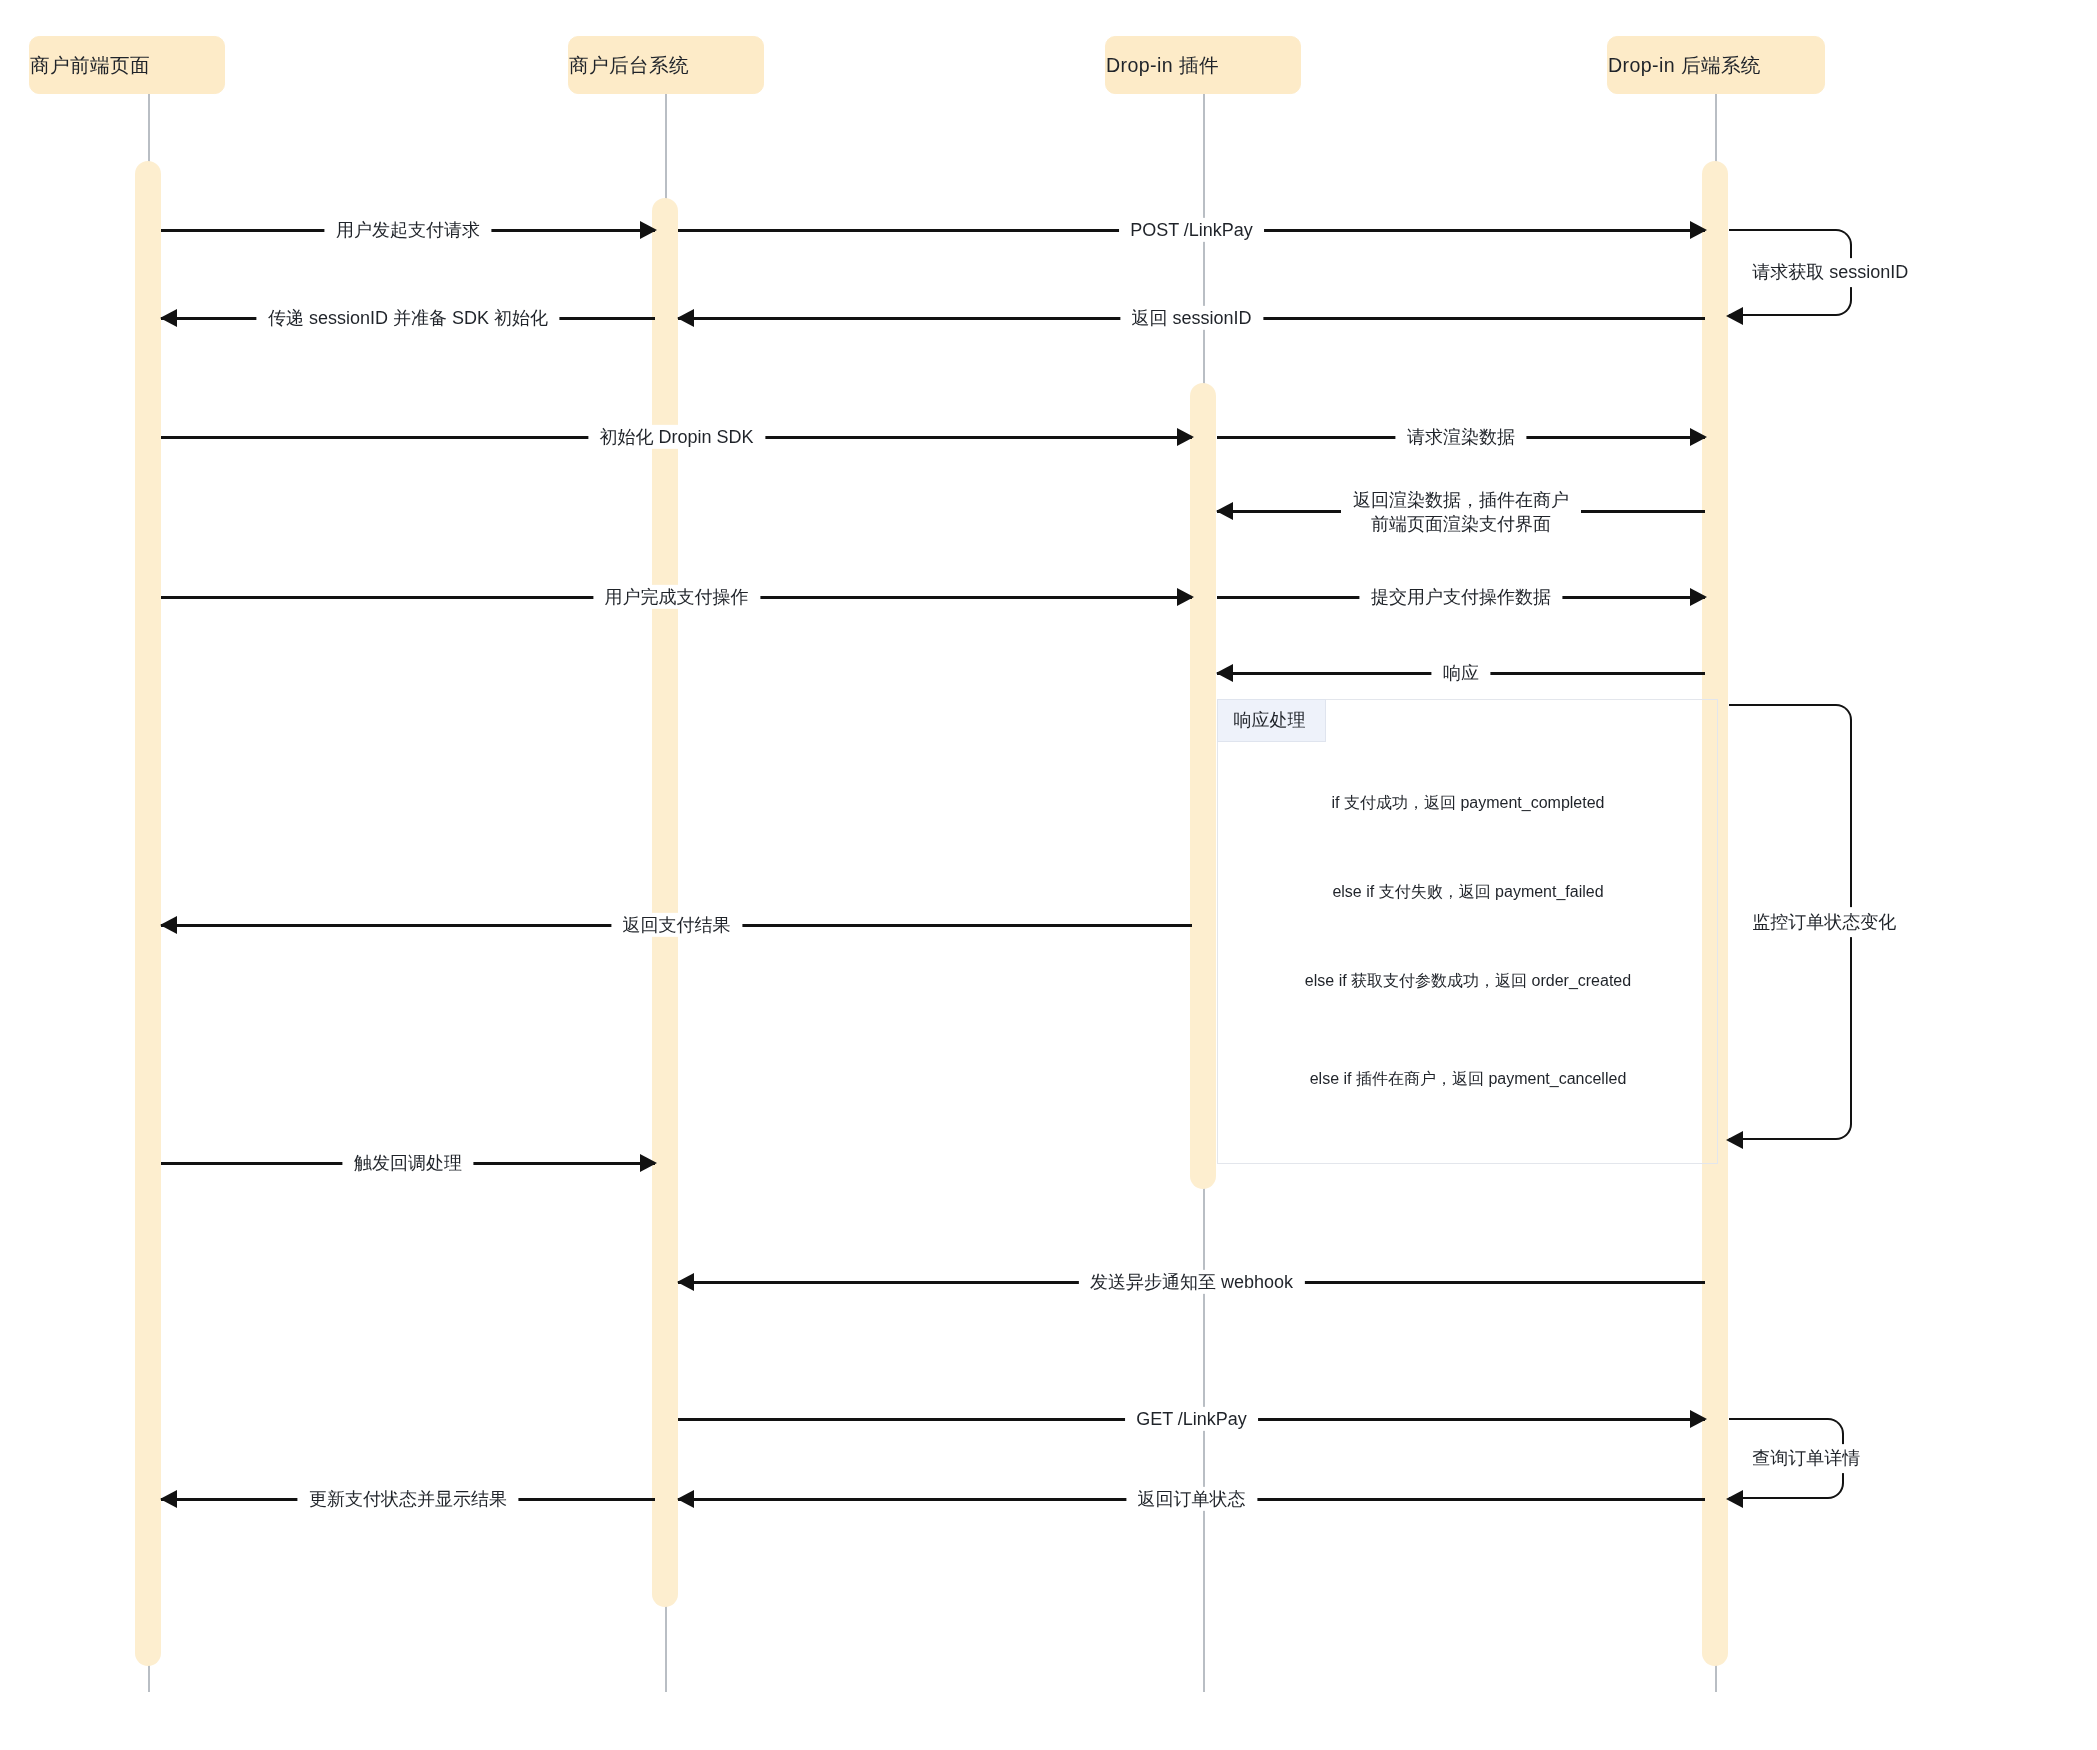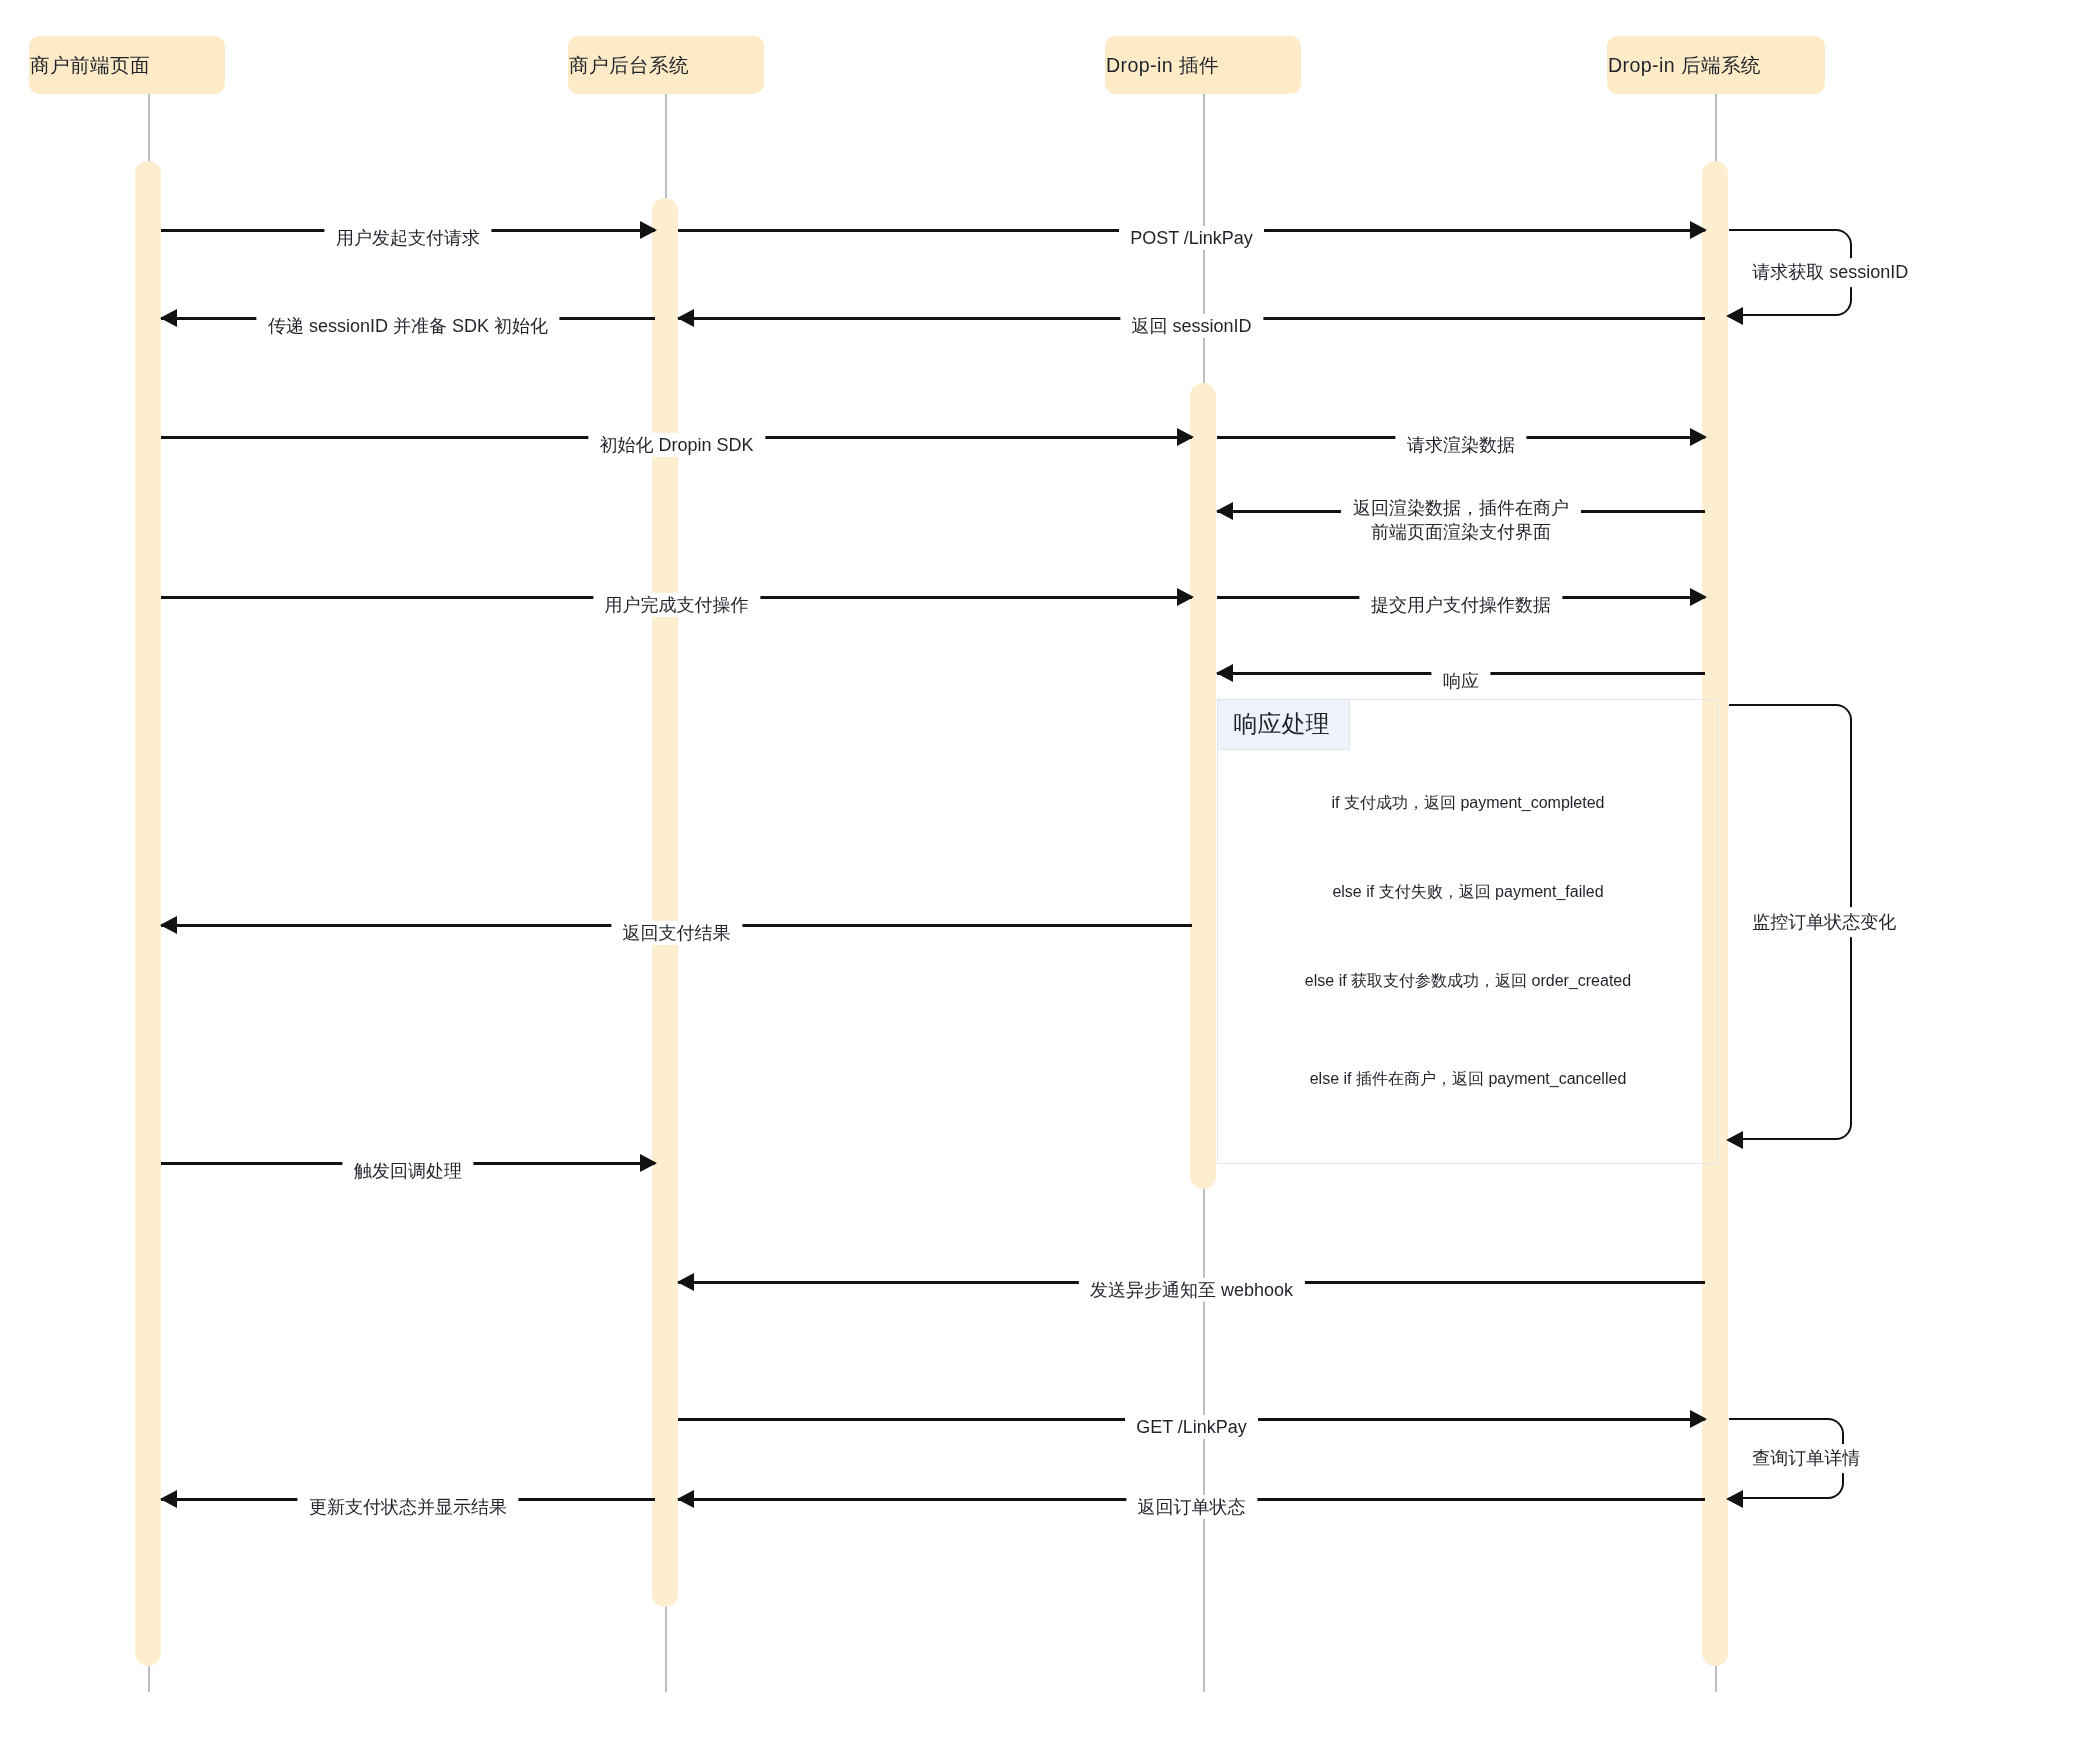--- a/index.html
+++ b/index.html
@@ -67,21 +67,20 @@
     left: 50%;
     transform: translate(-50%, -50%);
     top: 0.7px;
     background: #ffffff;
     padding: 0 11.6px;
     font-size: 18px;
     color: #1f2329;
     white-space: nowrap;
     line-height: 1.35;
     text-align: center;
-    margin-top: 8px;
   }
   .msg .label.two-line { white-space: normal; width: 240px; top: 1.5px; }
 
   
   .selfmsg { position: absolute; }
   .selfmsg .loop {
     position: absolute;
     left: 0; top: 0;
     width: 100%; height: 100%;
     border: 2.9px solid #121212;
@@ -113,21 +112,21 @@
     position: absolute;
     border: 1.5px solid #e3e6ec;
     background: transparent;
   }
   .fragment .frag-tab {
     position: absolute;
     left: -1.5px; top: -1.5px;
     background: #eef2fa;
     border: 1.5px solid #dfe4ee;
     padding: 8.7px 19px 8.7px 16px;
-    font-size: 24px;
+    font-size: 18px;
     color: #1f2329;
     white-space: nowrap;
   }
   .frag-text {
     position: absolute;
     left: 50%;
     transform: translate(-50%, -50%);
     font-size: 16px;
     color: #1f2329;
     white-space: nowrap;

